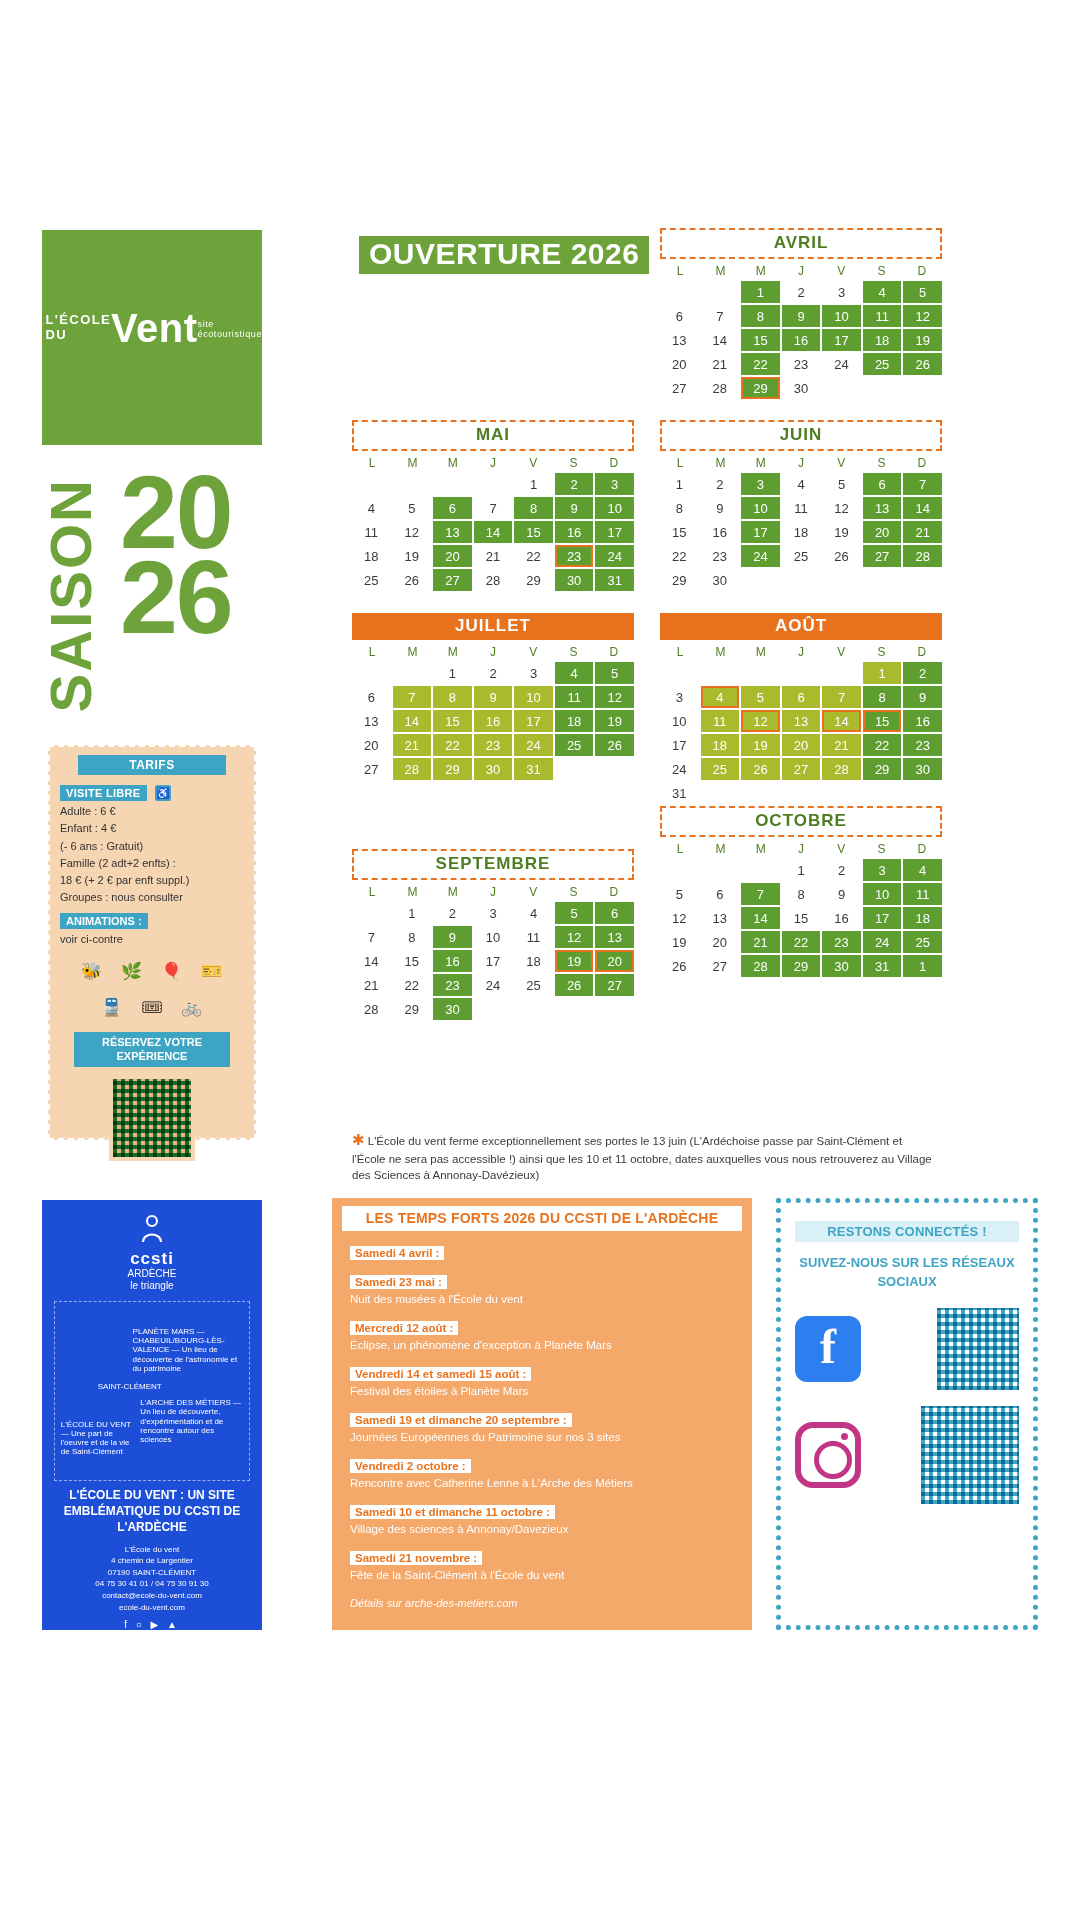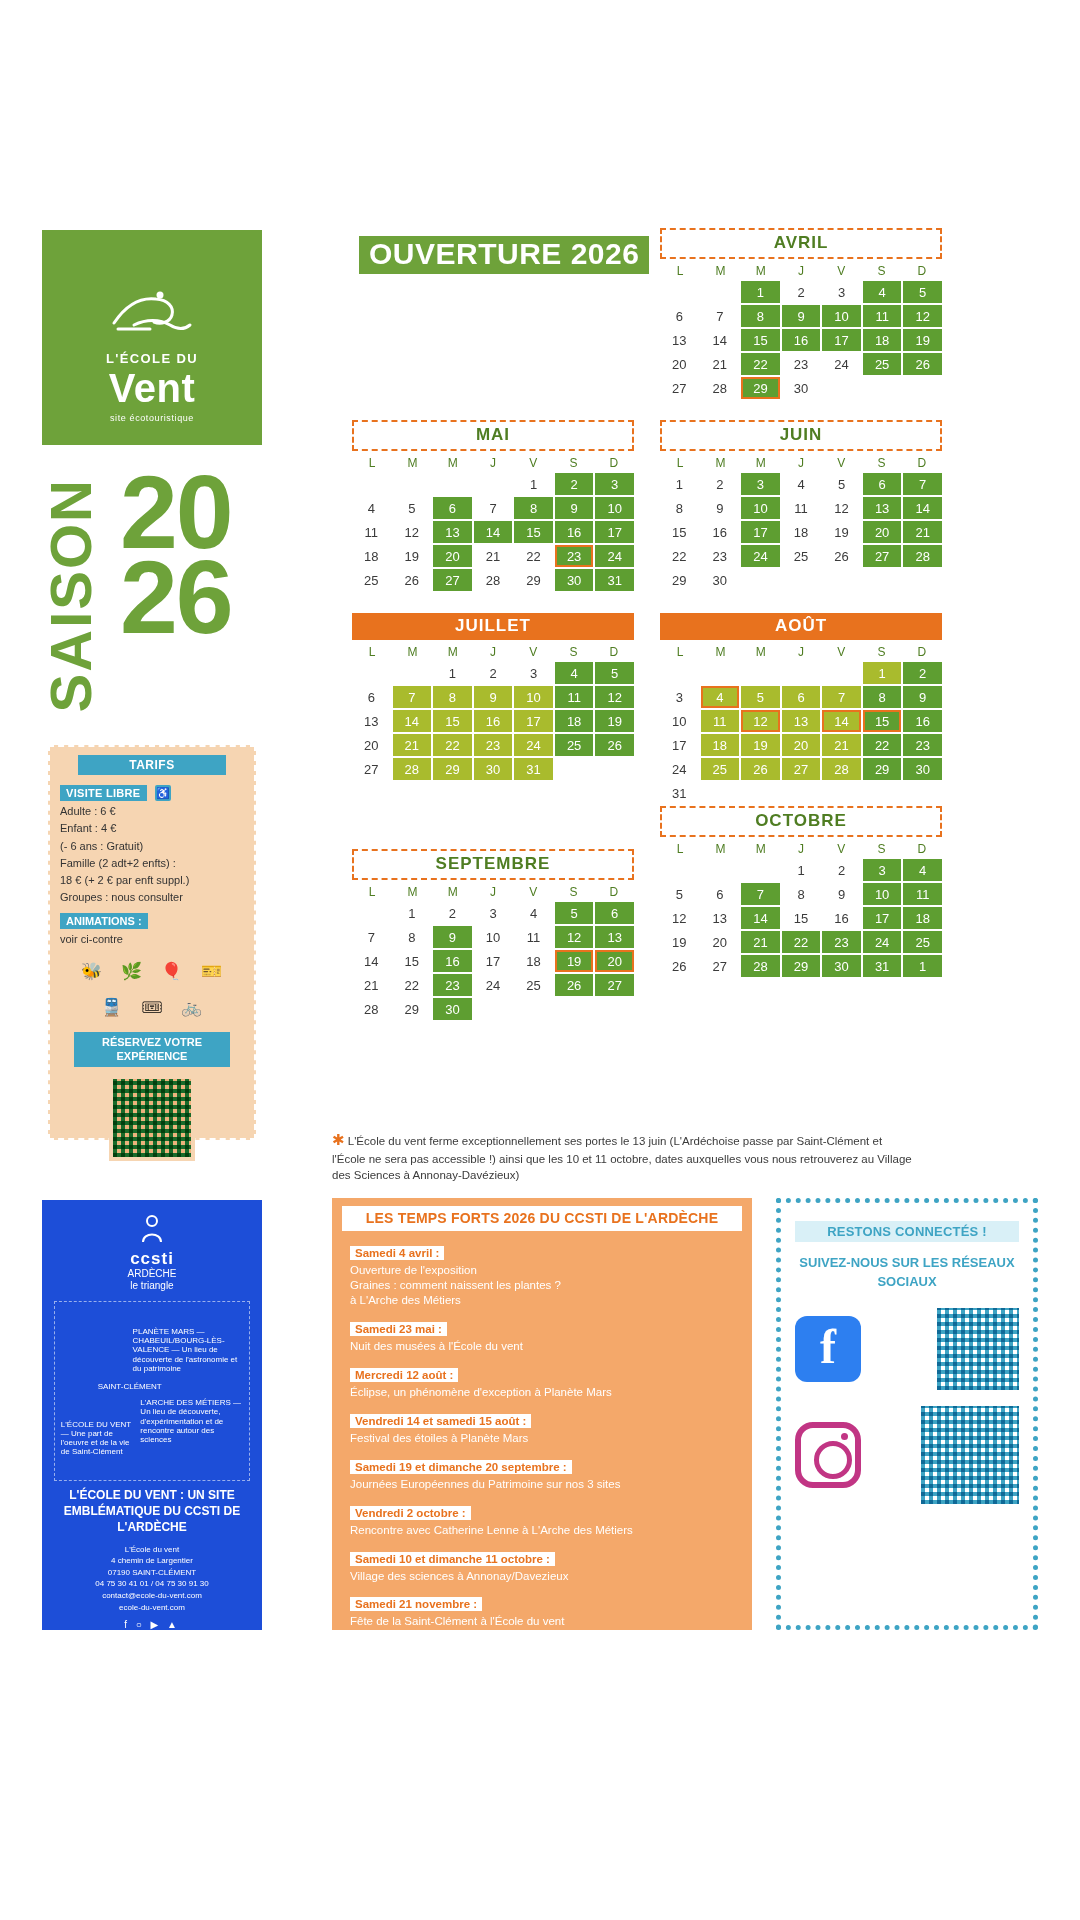--- a/index.html
+++ b/index.html
@@ -13,21 +13,21 @@
     width: 1080px; height: 1920px;
     background: #ffffff;
     overflow: hidden;
   }
 
   
   .logo-box {
     position: absolute; left: 42px; top: 230px;
     width: 220px; height: 215px;
     background: #6ea23a;
-    display: flex; flex-direction: column;
+    display: flex; flex-direction: row;
     align-items: center; justify-content: flex-end;
     padding-bottom: 22px;
     color: #ffffff;
   }
   .logo-mark { width: 96px; height: 70px; margin-bottom: 6px; }
   .logo-l1 {
     font-size: 13px; letter-spacing: 1.4px; font-weight: bold;
   }
   .logo-l2 {
     font-size: 40px; font-weight: bold; line-height: 1;
@@ -150,21 +150,21 @@
   .d {
     height: 22px; display: flex; align-items: center; justify-content: center;
     font-size: 13px; color: #3b3b3b;
   }
   .d.green { background: #5e9e31; color: #ffffff; }
   .d.olive { background: #a9bb2d; color: #ffffff; }
   .d.orange-out { border: 2px solid #e8721e; }
   .d.empty { visibility: hidden; }
 
   .footnote {
-    position: absolute; left: 332px; top: 1129px; width: 580px;
+    position: absolute; left: 352px; top: 1129px; width: 580px;
     font-size: 11.5px; color: #3b3b3b; line-height: 1.45;
   }
   .footnote .star { color: #e8721e; font-size: 15px; }
 
   
   .temps {
     position: absolute; left: 332px; top: 1198px;
     width: 420px; height: 432px;
     background: #f4a86a;
     padding: 0 0 10px 0;
@@ -638,21 +638,21 @@
     </div>
 
   <div class="footnote">
     <span class="star">✱</span>
     <span>L'École du vent ferme exceptionnellement ses portes le 13 juin (L'Ardéchoise passe par Saint-Clément et l'École ne sera pas accessible !) ainsi que les 10 et 11 octobre, dates auxquelles vous nous retrouverez au Village des Sciences à Annonay-Davézieux)</span>
   </div>
 
   <div class="temps">
     <div class="temps-title">LES TEMPS FORTS 2026 DU CCSTI DE L'ARDÈCHE</div>
     <div id="tf-host">
-        <div class="tf-item"><span class="tf-date">Samedi 4 avril :</span><div class="tf-desc">Ouverture de l'exposition<br>Graines : comment naissent les plantes ?<br>à L'Arche des Métiers</div></div>
+        <div class="tf-item"><span class="tf-date">Samedi 4 avril :</span></div>
         <div class="tf-item"><span class="tf-date">Samedi 23 mai :</span><div class="tf-desc">Nuit des musées à l'École du vent</div></div>
         <div class="tf-item"><span class="tf-date">Mercredi  12 août :</span><div class="tf-desc">Éclipse, un phénomène d'exception à Planète Mars</div></div>
         <div class="tf-item"><span class="tf-date">Vendredi 14 et samedi 15 août :</span><div class="tf-desc">Festival des étoiles à Planète Mars</div></div>
         <div class="tf-item"><span class="tf-date">Samedi 19 et dimanche 20 septembre :</span><div class="tf-desc">Journées Européennes du Patrimoine sur nos 3 sites</div></div>
         <div class="tf-item"><span class="tf-date">Vendredi 2  octobre :</span><div class="tf-desc">Rencontre avec Catherine Lenne à L'Arche des Métiers</div></div>
         <div class="tf-item"><span class="tf-date">Samedi 10 et dimanche 11 octobre :</span><div class="tf-desc">Village des sciences à Annonay/Davezieux</div></div>
         <div class="tf-item"><span class="tf-date">Samedi 21 novembre :</span><div class="tf-desc">Fête de la Saint-Clément à l'École du vent</div></div>
       </div>
     <div class="tf-note">Détails sur arche-des-metiers.com</div>
   </div>

